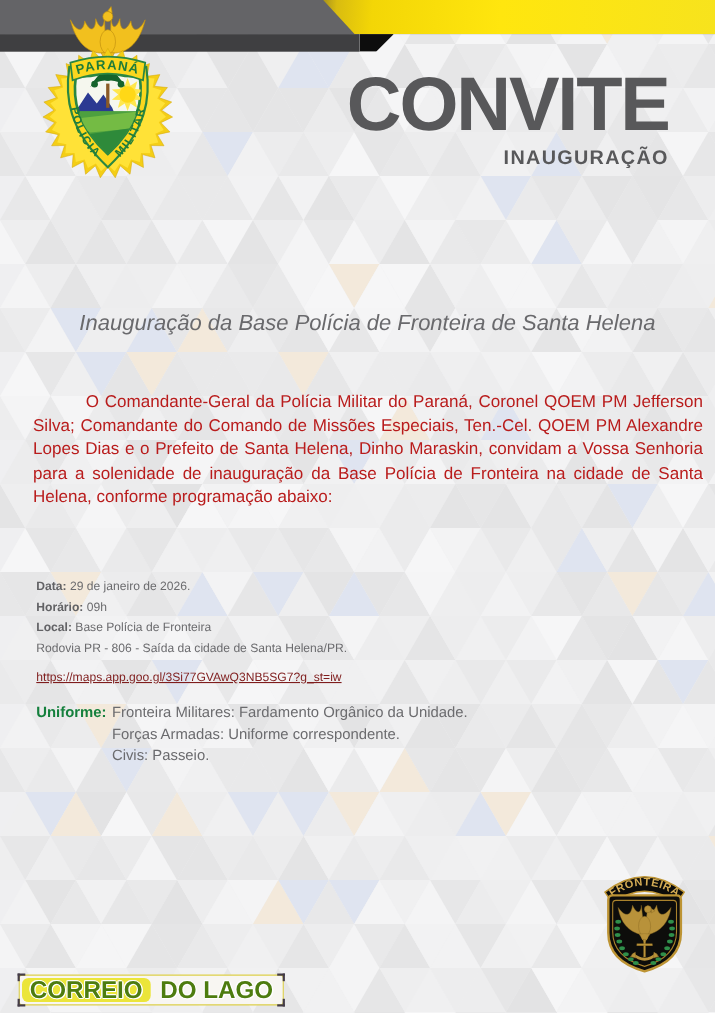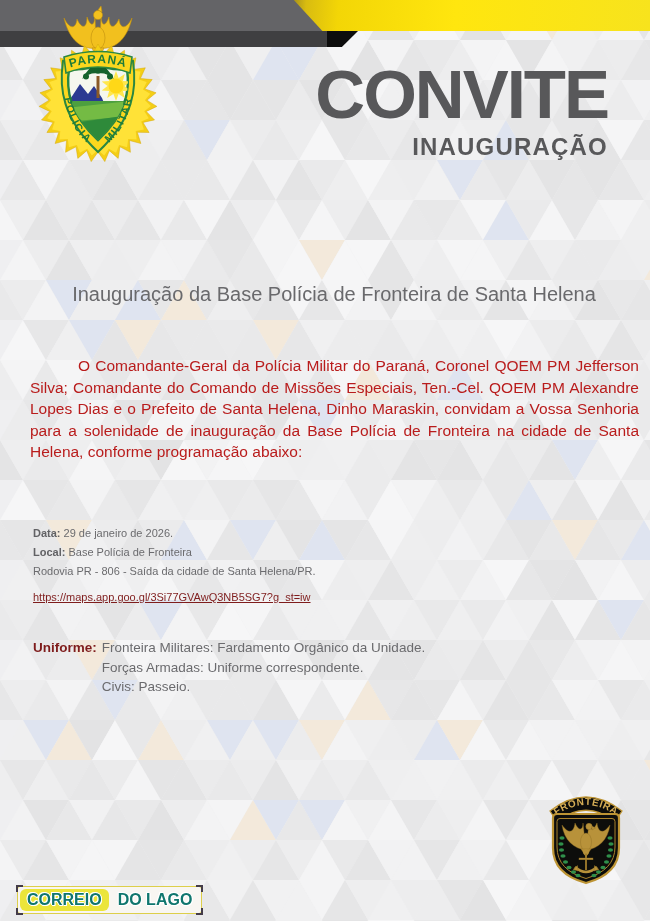--- a/index.html
+++ b/index.html
@@ -14,44 +14,44 @@
     -webkit-clip-path:polygon(45.2% 0,100% 0,100% 100%,49.6% 100%);
     clip-path:polygon(45.2% 0,100% 0,100% 100%,49.6% 100%);}
   .band-dark{position:absolute;left:0;top:31px;width:327px;height:16px;background:#3f3f41;z-index:2;}
   .band-tri{position:absolute;left:327px;top:31px;width:31px;height:16px;background:#0d0d0d;z-index:2;
     -webkit-clip-path:polygon(0 0,100% 0,48% 100%,0 100%);
     clip-path:polygon(0 0,100% 0,48% 100%,0 100%);}
 
   
   .masthead{position:absolute;top:63px;right:42px;text-align:right;z-index:4;}
   .convite{font-size:69px;line-height:63px;font-weight:700;color:#58585a;letter-spacing:-2px;text-align:center;}
-  .inaug{font-size:24px;font-weight:700;letter-spacing:1.2px;color:#58585a;margin-top:7px;}
+  .inaug{font-size:18px;font-weight:700;letter-spacing:1.2px;color:#58585a;margin-top:7px;}
 
   .pm-badge{position:absolute;left:34px;top:4px;width:128px;height:158px;z-index:5;}
   .ft-badge{position:absolute;left:547px;top:780px;width:78px;height:108px;z-index:4;}
 
   
   .doc-title{position:absolute;top:283px;left:30px;right:12px;text-align:center;
-    font-size:20px;color:#69696c;z-index:4;}
+    font-size:20px;color:#69696c;z-index:4;font-style:italic;}
   .body-par{position:absolute;top:355px;left:30px;right:11px;margin:0;font-size:15.5px;
     line-height:21.6px;color:#b91c1c;text-align:justify;text-indent:48px;z-index:4;}
   .details{position:absolute;top:524px;left:33px;font-size:11px;line-height:19px;
     color:#6b6b6e;z-index:4;}
   .details b{color:#626265;}
   .map-link{display:inline-block;margin-top:7px;color:#7f1d1d;text-decoration:underline;cursor:pointer;}
   .uniform{position:absolute;top:638px;left:33px;display:flex;font-size:13.5px;
     line-height:19.5px;color:#6b6b6e;z-index:4;}
-  .uniform b{color:#7f1d1d;margin-right:5px;white-space:nowrap;}
+  .uniform b{color:#15803d;margin-right:5px;white-space:nowrap;}
 
   
   .press{position:absolute;left:17px;top:886px;height:28px;display:flex;align-items:stretch;
     background:#f8f6f2;border:1px solid #ddcf4a;border-radius:3px;padding:2px;gap:2px;
     box-sizing:border-box;z-index:4;}
-  .press .seg{display:flex;align-items:center;padding:0 7px;font-weight:700;font-size:16px;
-    letter-spacing:0;color:#0f766e;
+  .press .seg{display:flex;align-items:center;padding:0 7px;font-weight:700;font-size:22px;
+    letter-spacing:0;color:#4d7c0f;
     text-shadow:-1px 0 #fff,1px 0 #fff,0 -1px #fff,0 1px #fff,1px 1px #fff,-1px -1px #fff;}
   .press .seg.yellow{background:#ebe53a;border-radius:6px;}
   .press i{position:absolute;width:5px;height:5px;border:2px solid #443c48;}
   .press i.tl{left:-2px;top:-2px;border-right:none;border-bottom:none;}
   .press i.tr{right:-2px;top:-2px;border-left:none;border-bottom:none;}
   .press i.bl{left:-2px;bottom:-2px;border-right:none;border-top:none;}
   .press i.br{right:-2px;bottom:-2px;border-left:none;border-top:none;}
 </style>
 </head>
 <body>
@@ -942,20 +942,24 @@
   <div class="doc-title">Inauguração da Base Polícia de Fronteira de Santa Helena</div>
 
   <p class="body-par">O Comandante-Geral da Polícia Militar do Paraná, Coronel QOEM PM Jefferson Silva; Comandante do Comando de Missões Especiais, Ten.-Cel. QOEM PM Alexandre Lopes Dias e o Prefeito de Santa Helena, Dinho Maraskin, convidam a Vossa Senhoria para a solenidade de inauguração da Base Polícia de Fronteira na cidade de Santa Helena, conforme programação abaixo:</p>
 
   <div class="details">
     <div>
       <b>Data:</b>
       <span>29 de janeiro de 2026.</span>
     </div>
     <div>
+      <b>Horário:</b>
+      <span>09h</span>
+    </div>
+    <div>
       <b>Local:</b>
       <span>Base Polícia de Fronteira</span>
     </div>
     <div>Rodovia PR - 806 - Saída da cidade de Santa Helena/PR.</div>
     <a class="map-link">https://maps.app.goo.gl/3Si77GVAwQ3NB5SG7?g_st=iw</a>
   </div>
 
   <div class="uniform">
     <b>Uniforme:</b>
     <div>

